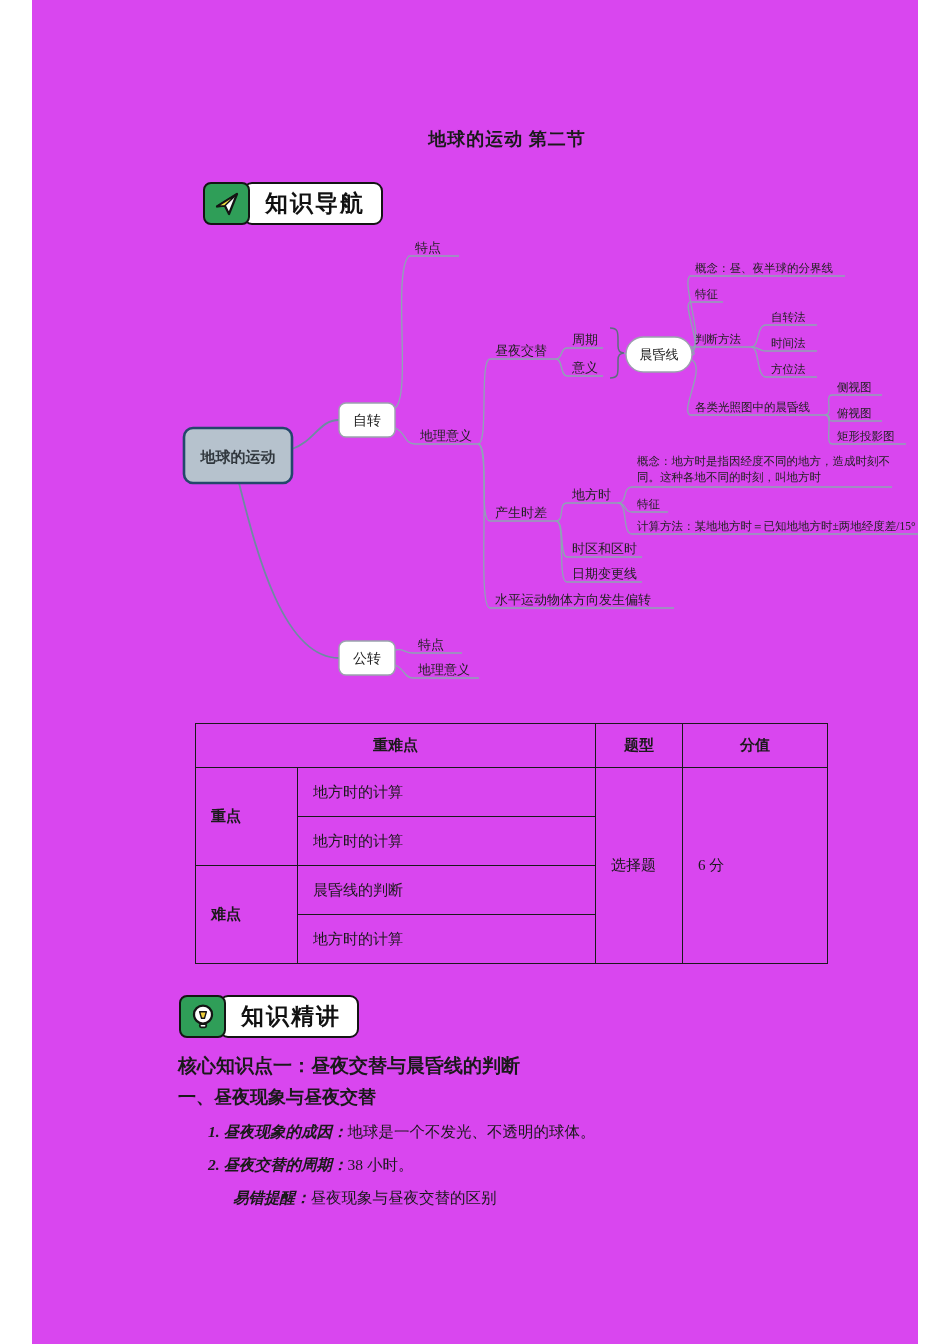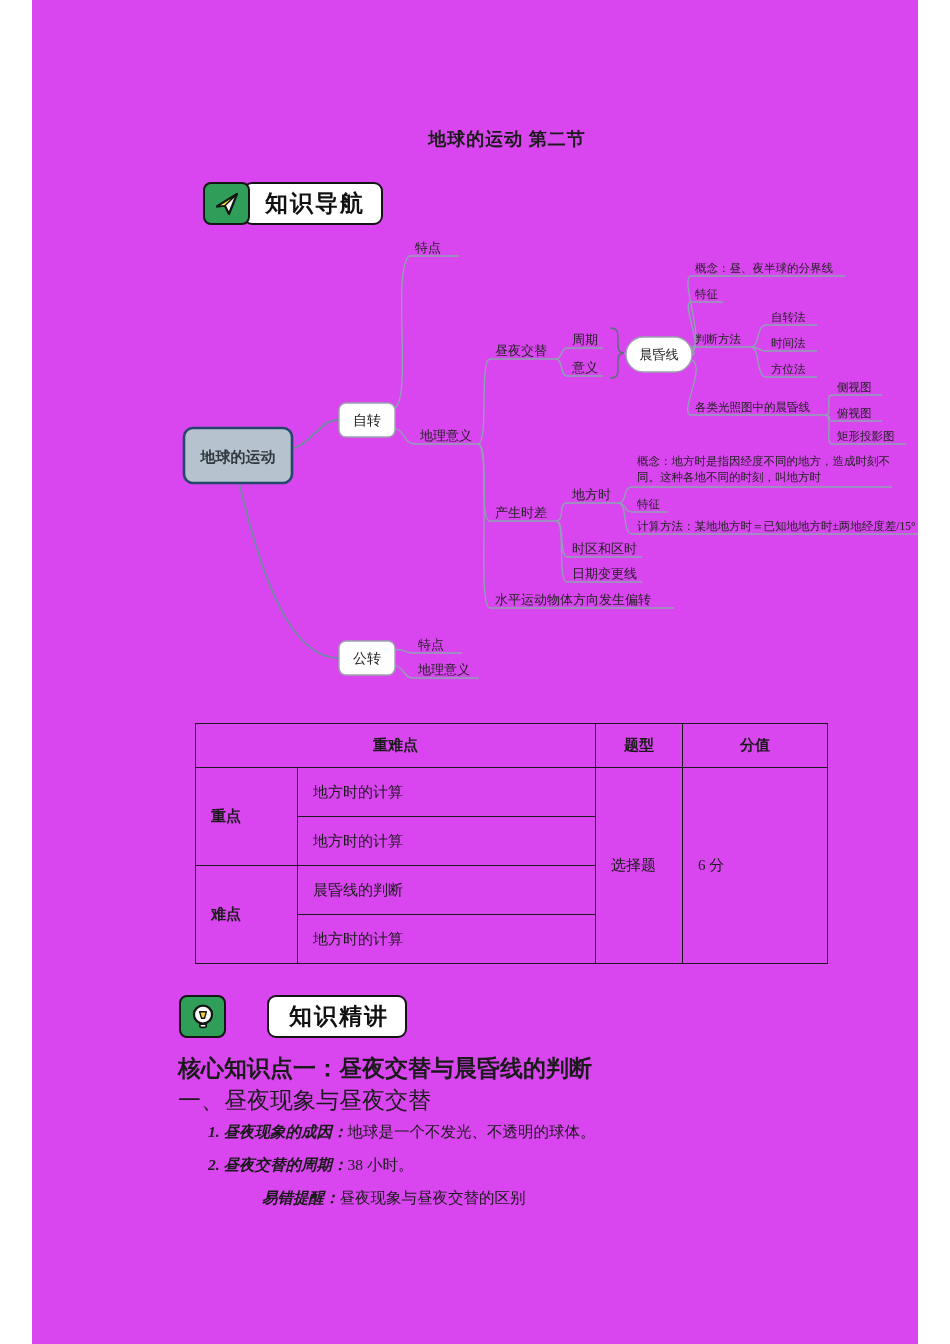--- a/index.html
+++ b/index.html
@@ -14,21 +14,21 @@
   .badge { position:absolute; display:flex; align-items:stretch; height:43px; }
   .badge-icon { position:relative; z-index:2; width:47px; background:#2f9e58;
                 border:2.5px solid #141414; border-radius:8px;
                 display:flex; align-items:center; justify-content:center; }
   .badge-label { position:relative; z-index:1; margin-left:-7px; background:#fff;
                  border:2.5px solid #141414; border-radius:9px;
                  display:flex; align-items:center; padding:0 16px 0 20px;
                  font-family:"Liberation Sans","DejaVu Sans",sans-serif;
                  font-weight:700; font-size:23px; letter-spacing:2px; color:#111; }
   .badge-nav { top:182px; left:147px;margin-left:24px; }
-  .badge-lecture { top:995px; left:147px;gap:48px; }
+  .badge-lecture { top:995px; left:147px; }
 
   
   .mindmap { position:absolute; top:230px; left:0; width:950px; height:470px; }
   .mm-conn { fill:none; stroke:#8ea4b4; stroke-width:1.3px; }
   .mm-conn-root { fill:none; stroke:#6e8ba1; stroke-width:1.8px; }
   .mm-brace { fill:none; stroke:#5c6e7d; stroke-width:1.5px; }
   .mm-node { fill:#ffffff; stroke:#9aa4ad; stroke-width:1.4px; }
   .mm-root-rect { fill:#b6c2cd; stroke:#24476b; stroke-width:2.6px; }
   text { font-family:"Liberation Serif","DejaVu Serif",serif; fill:#222; }
   .t-root { font-size:15px; font-weight:bold; fill:#30373d; }
@@ -38,26 +38,26 @@
 
   
   .exam-table { position:absolute; top:723px; left:163px; border-collapse:collapse;
                 table-layout:fixed; font-size:15px; }
   .exam-table th, .exam-table td { border:1.5px solid #1a1a1a; vertical-align:middle; }
   .exam-table th { font-weight:bold; text-align:center; height:44px; font-size:15px; }
   .exam-table td { height:49px; padding-left:15px; text-align:left; }
   .exam-table .c-bold { font-weight:bold; }
 
   
-  .core-heading { position:absolute; top:1053px; left:146px; font-size:23px; font-weight:bold; }
-  .sec-heading  { position:absolute; top:1085px; left:146px; font-size:23px; font-weight:normal; }
+  .core-heading { position:absolute; top:1053px; left:146px; font-size:19px; font-weight:bold; }
+  .sec-heading  { position:absolute; top:1085px; left:146px; font-size:18px; font-weight:bold; }
   .item-line    { position:absolute; left:176px; font-size:15.5px; }
   .item-1 { top:1122px; }
   .item-2 { top:1155px; }
-  .tip-line { position:absolute; top:1188px; left:201px; font-size:15.5px;margin-left:29px; }
+  .tip-line { position:absolute; top:1188px; left:201px; font-size:15.5px; }
   .lbl-b { font-weight:bold;font-style:italic; }
 </style>
 </head>
 <body>
 
 <div class="page">
 
   <div class="doc-title">地球的运动 第二节</div>
 
   <div class="badge badge-nav">

